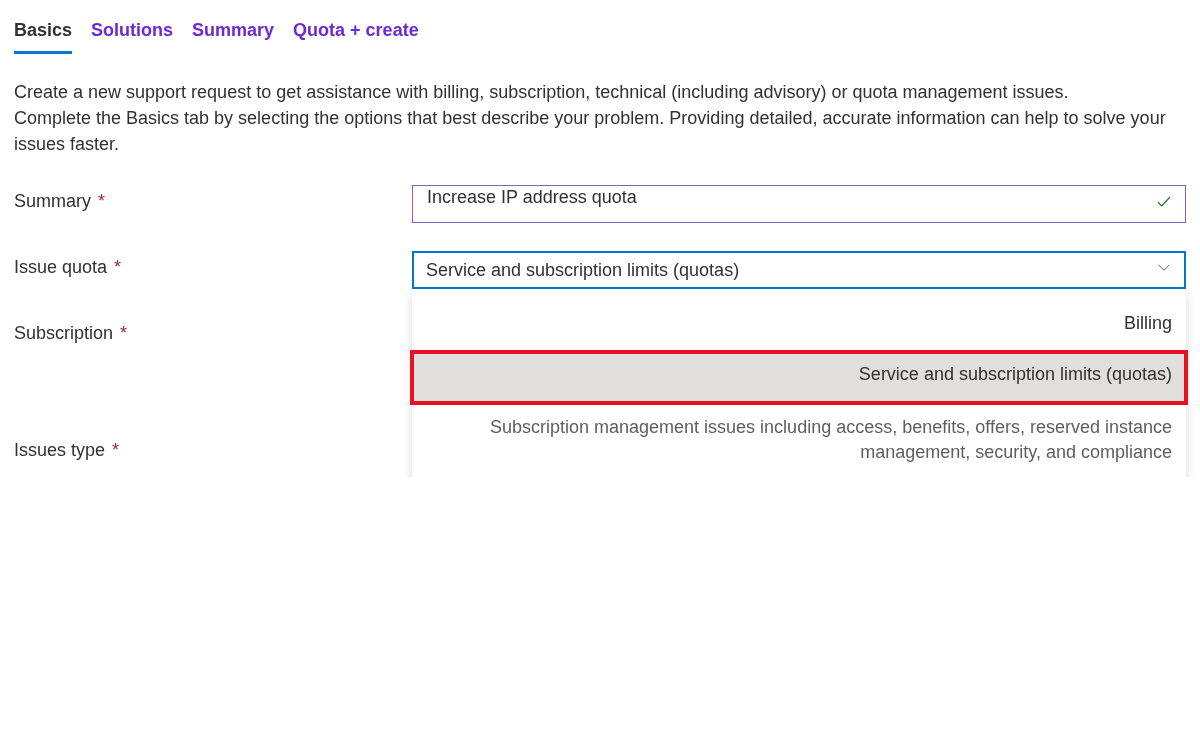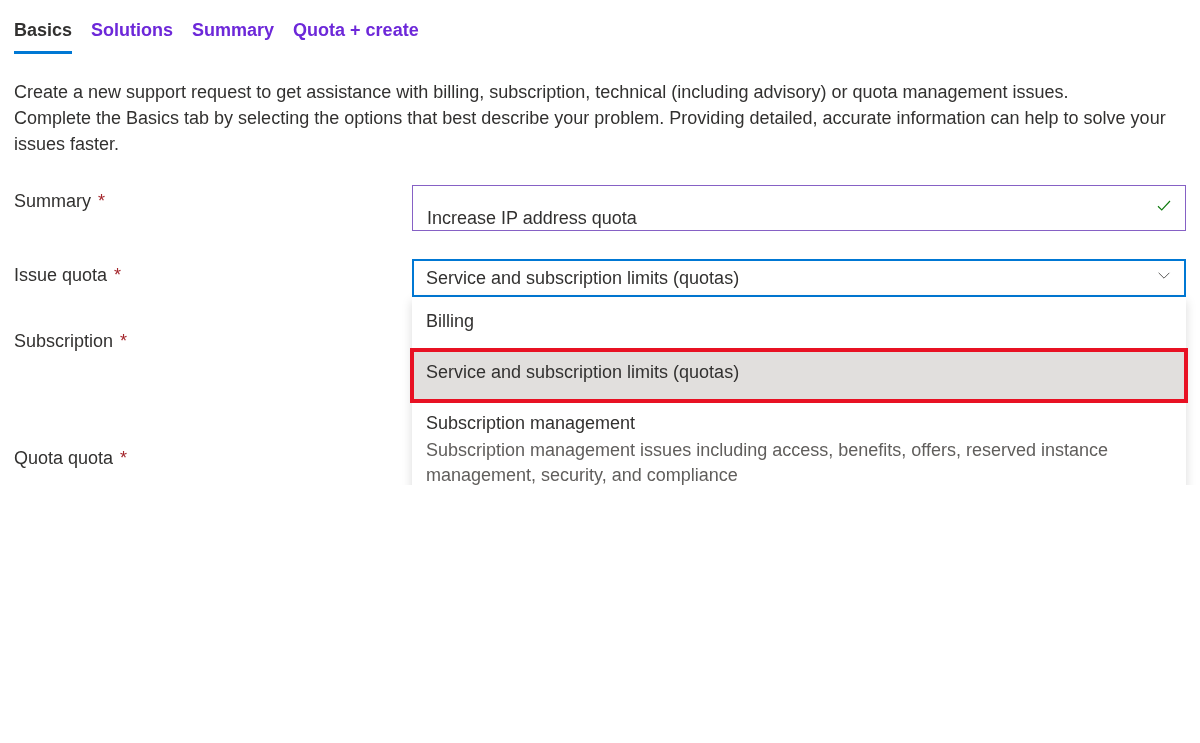--- a/index.html
+++ b/index.html
@@ -65,23 +65,23 @@
   }
   .control-col {
     flex: 1;
     position: relative;
   }
 
   
   .summary-input-wrap {
     position: relative;
     display: flex;
-    align-items: flex-end;
+    align-items: flex-start;
     border: 1px solid #8661c5;
-    height: 46px;
+    height: 38px;
     padding: 0 40px 0 12px;
     background: #fff;
   }
   .summary-input {
     border: none;
     outline: none;
     width: 100%;
     font-size: 18px;
     font-family: inherit;
     color: #323130;
@@ -120,21 +120,22 @@
 
   
   .listbox {
     position: absolute;
     left: 0;
     right: 0;
     top: 38px;
     background: #fff;
     box-shadow: 0 4px 10px rgba(0,0,0,0.15);
     z-index: 10;
-    padding: 2px 0;
+    padding: 12px 0;
+    text-align: right;
   }
   .option {
     padding: 12px 14px 14px 14px;
     cursor: pointer;
   }
   .option-title {
     font-size: 18px;
     color: #323130;
     margin-bottom: 4px;
   }
@@ -199,21 +200,20 @@
       </div>
 
       <div class="listbox">
         <div class="option">
           <div class="option-title">Billing</div>
         </div>
         <div class="option selected highlighted">
           <div class="option-title">Service and subscription limits (quotas)</div>
         </div>
         <div class="option">
-          <div class="option-title">Subscription management</div>
           <div class="option-desc">Subscription management issues including access, benefits, offers, reserved instance management, security, and compliance</div>
         </div>
         <div class="option">
           <div class="option-title">Technical</div>
           <div class="option-desc">Technical issues related to Azure services</div>
         </div>
       </div>
     </div>
   </div>
 
@@ -221,18 +221,18 @@
     <div class="label">
       <span>Subscription</span><span class="req"> *</span>
     </div>
     <div class="control-col"></div>
   </div>
 
   <div style="height:34px"></div>
 
   <div class="form-row">
     <div class="label">
-      <span>Quota quota</span><span class="req"> *</span>
+      <span>Issues type</span><span class="req"> *</span>
     </div>
     <div class="control-col"></div>
   </div>
 
 </div>
 
 </body></html>

